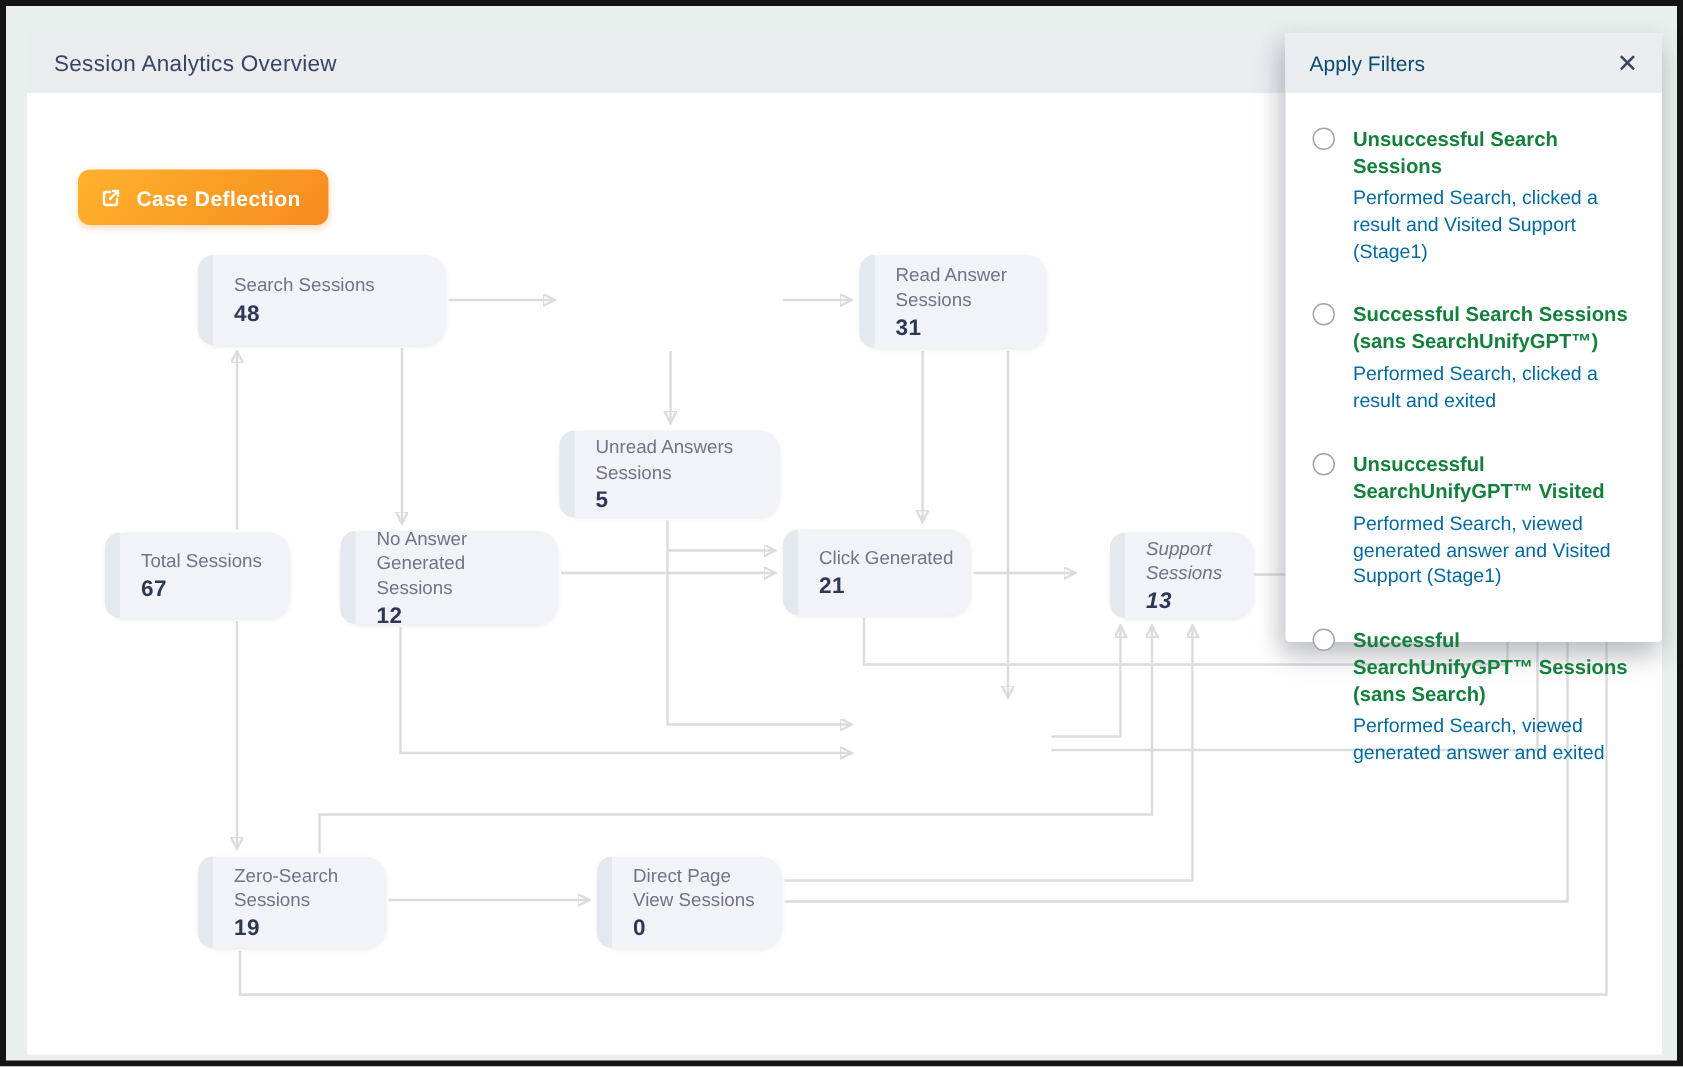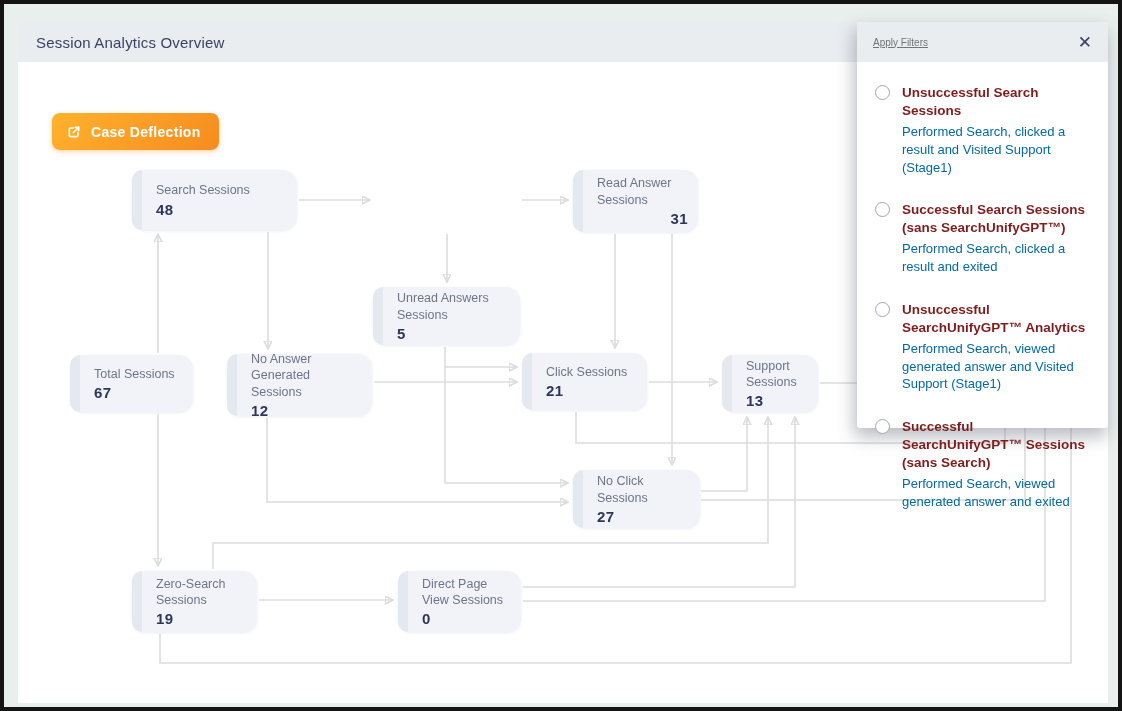--- a/index.html
+++ b/index.html
@@ -22,26 +22,26 @@
   .node::before{content:"";position:absolute;left:0;top:0;bottom:0;width:10px;background:#e4e8ef;border-radius:14px 0 0 14px;}
   .node-label{font-size:12.5px;color:#6f7587;line-height:1.3;}
   .node-value{font-size:15px;font-weight:700;color:#2f3757;margin-top:2px;letter-spacing:.4px;}
   
   #wires{position:absolute;left:0;top:0;z-index:2;}
   #wires path{fill:none;stroke:#dcdcde;stroke-width:1.6;}
   
   .panel{position:absolute;left:857px;top:22px;width:251px;height:406px;background:#ffffff;z-index:6;
     box-shadow:-4px 6px 16px rgba(110,115,130,.28),0 10px 18px rgba(110,115,130,.28);border-radius:0 0 3px 3px;}
   .panel-header{height:40px;background:#e9edf0;display:flex;align-items:center;justify-content:space-between;padding:0 16px;box-sizing:border-box;}
-  .panel-title{font-size:10px;color:#737373;text-decoration:underline;}
+  .panel-title{font-size:14px;color:#0c4a6e;}
   .panel-close{background:none;border:none;font-size:17px;color:#3b4263;cursor:pointer;padding:0;line-height:1;font-family:inherit;}
   .panel-body{padding:22px 18px 0 18px;}
   .opt{position:relative;padding-left:27px;margin-bottom:25px;}
   .radio{position:absolute;left:0;top:1px;width:15px;height:15px;border:1.6px solid #a0a6b1;border-radius:50%;background:#fff;box-sizing:border-box;cursor:pointer;}
-  .opt-title{font-size:13.5px;font-weight:700;color:#7f1d1d;line-height:1.32;}
+  .opt-title{font-size:13.5px;font-weight:700;color:#15803d;line-height:1.32;}
   .opt-desc{font-size:13px;color:#0369a1;line-height:1.38;margin-top:3px;}
 </style>
 </head>
 <body>
 
 <div id="screen">
   <div id="bg"></div>
 
   <div class="card">
     <div class="card-header">
@@ -84,47 +84,43 @@
       <polyline points="14 5 19 5 19 10"></polyline>
       <line x1="11" y1="13" x2="19" y2="5"></line>
     </svg>
     <span>Case Deflection</span>
   </button>
 
   <div class="node" style="left:132px;top:170px;width:165px;height:60px;">
     <span class="node-label">Search Sessions</span>
     <span class="node-value">48</span>
   </div>
-  <div class="node" style="left:573px;top:170px;width:125px;height:62px;align-items:flex-end;">
+  <div class="node" style="left:573px;top:170px;width:125px;height:62px;">
     <span class="node-label">Read Answer Sessions</span>
     <span class="node-value">31</span>
   </div>
   <div class="node" style="left:373px;top:287px;width:147px;height:58px;">
     <span class="node-label">Unread Answers Sessions</span>
     <span class="node-value">5</span>
   </div>
   <div class="node" style="left:70px;top:355px;width:123px;height:57px;">
     <span class="node-label">Total Sessions</span>
     <span class="node-value">67</span>
   </div>
   <div class="node" style="left:227px;top:354px;width:145px;height:62px;justify-content:center;">
     <span class="node-label">No Answer Generated Sessions</span>
     <span class="node-value">12</span>
   </div>
   <div class="node" style="left:522px;top:353px;width:125px;height:57px;">
-    <span class="node-label">Click Sessions</span>
+    <span class="node-label">Click Generated</span>
     <span class="node-value">21</span>
   </div>
-  <div class="node" style="left:722px;top:355px;width:96px;height:57px;">
+  <div class="node" style="left:740px;top:355px;width:96px;height:57px;font-style:italic;">
     <span class="node-label">Support Sessions</span>
     <span class="node-value">13</span>
-  </div>
-  <div class="node" style="left:573px;top:470px;width:127px;height:58px;">
-    <span class="node-label">No Click Sessions</span>
-    <span class="node-value">27</span>
   </div>
   <div class="node" style="left:132px;top:571px;width:125px;height:61px;">
     <span class="node-label">Zero-Search Sessions</span>
     <span class="node-value">19</span>
   </div>
   <div class="node" style="left:398px;top:571px;width:123px;height:61px;">
     <span class="node-label">Direct Page View Sessions</span>
     <span class="node-value">0</span>
   </div>
 
@@ -139,21 +135,21 @@
         <div class="opt-title">Unsuccessful Search Sessions</div>
         <div class="opt-desc">Performed Search, clicked a result and Visited Support (Stage1)</div>
       </div>
       <div class="opt">
         <span class="radio"></span>
         <div class="opt-title">Successful Search Sessions (sans SearchUnifyGPT™)</div>
         <div class="opt-desc">Performed Search, clicked a result and exited</div>
       </div>
       <div class="opt">
         <span class="radio"></span>
-        <div class="opt-title">Unsuccessful SearchUnifyGPT™ Analytics</div>
+        <div class="opt-title">Unsuccessful SearchUnifyGPT™ Visited</div>
         <div class="opt-desc">Performed Search, viewed generated answer and Visited Support (Stage1)</div>
       </div>
       <div class="opt">
         <span class="radio"></span>
         <div class="opt-title">Successful SearchUnifyGPT™ Sessions (sans Search)</div>
         <div class="opt-desc">Performed Search, viewed generated answer and exited</div>
       </div>
     </div>
   </div>
 </div>

